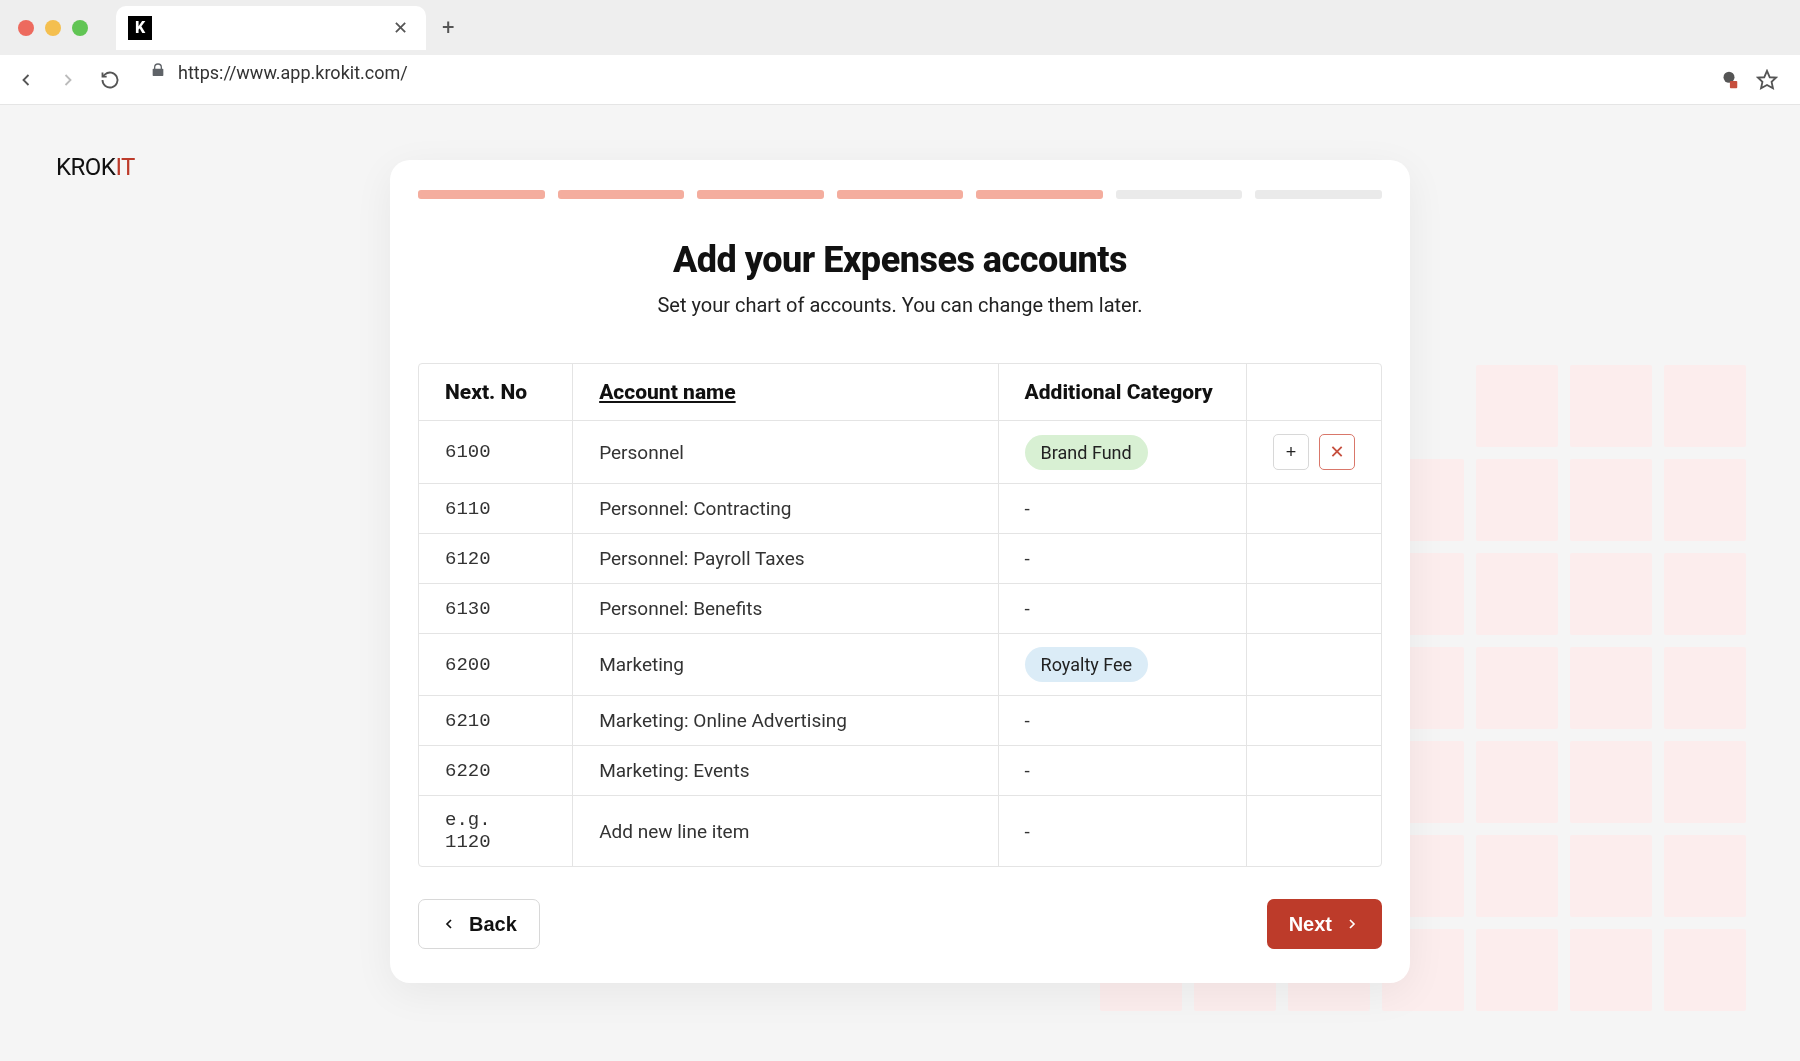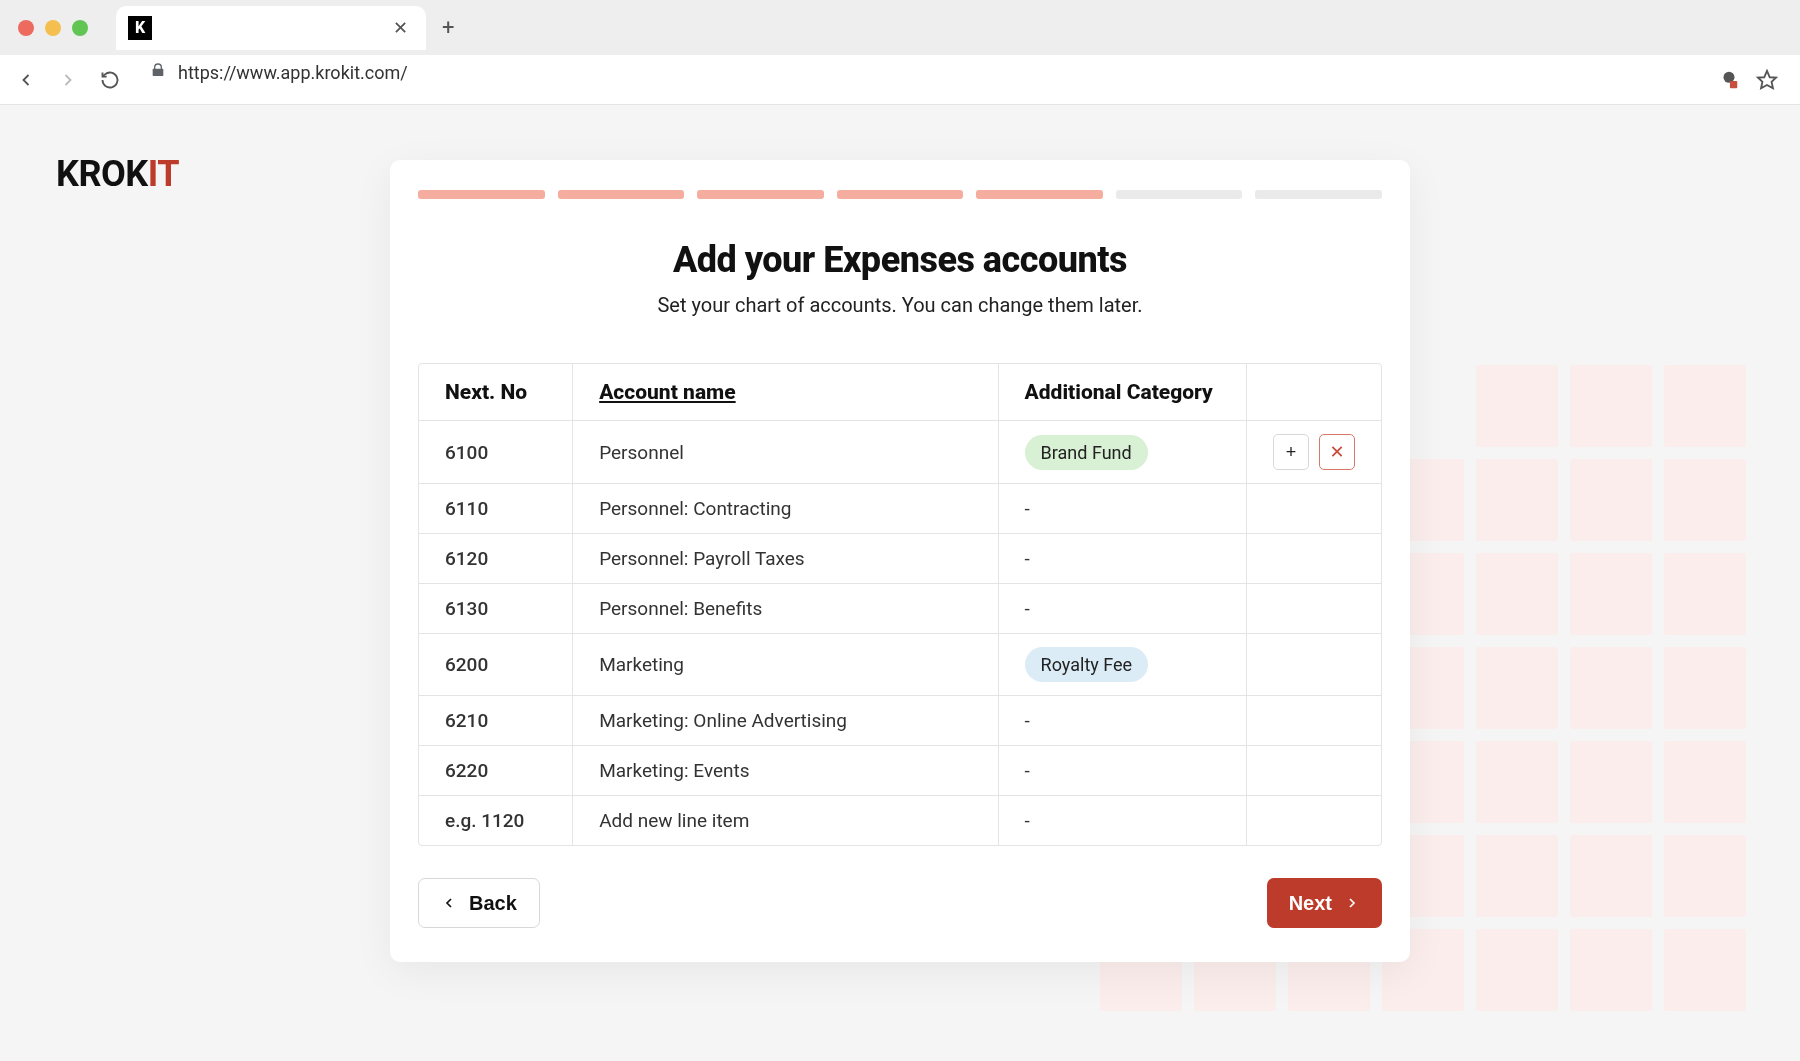--- a/index.html
+++ b/index.html
@@ -89,34 +89,34 @@
   gap: 12px;
   z-index: 0;
 }
 .bg-sq { background: #fceded; border-radius: 2px; }
 .bg-sq.off { background: transparent; }
 
 .brand {
   position: absolute;
   top: 48px;
   left: 56px;
-  font-weight: 700;
-  font-size: 36px;
+  font-weight: 400;
+  font-size: 24px;
   letter-spacing: -0.5px;
 }
 .brand .k1 { color: #111; }
 .brand .k2 { color: #bd3b2a; }
 
 .card {
   position: relative;
   z-index: 2;
   margin: 55px auto 0;
   width: 1020px;
   background: #fff;
-  border-radius: 10px;
+  border-radius: 20px;
   box-shadow: 0 10px 40px rgba(0,0,0,0.06);
   padding: 30px 28px 34px;
 }
 
 .progress {
   display: flex;
   gap: 13px;
   margin-bottom: 40px;
 }
 .progress-seg {
@@ -162,21 +162,21 @@
   font-weight: 800;
   color: #111;
   padding: 16px 26px;
   font-size: 21px;
 }
 .table td { padding: 13px 26px; color: #333; }
 .col-num { width: 155px; }
 .col-name { width: 430px; text-decoration: underline; }
 .col-cat { width: 250px; }
 .col-act { width: 120px; }
-.cell-num { color: #333; font-weight: 500; }
+.cell-num { color: #333; font-weight: 500; font-family: Liberation Mono, monospace; }
 .cell-name { color: #333; }
 .placeholder { color: #a0a0a0; }
 .cell-cat .dash { color: #333; }
 
 .tag {
   display: inline-block;
   padding: 7px 16px;
   border-radius: 20px;
   font-size: 18px;
   color: #222;

